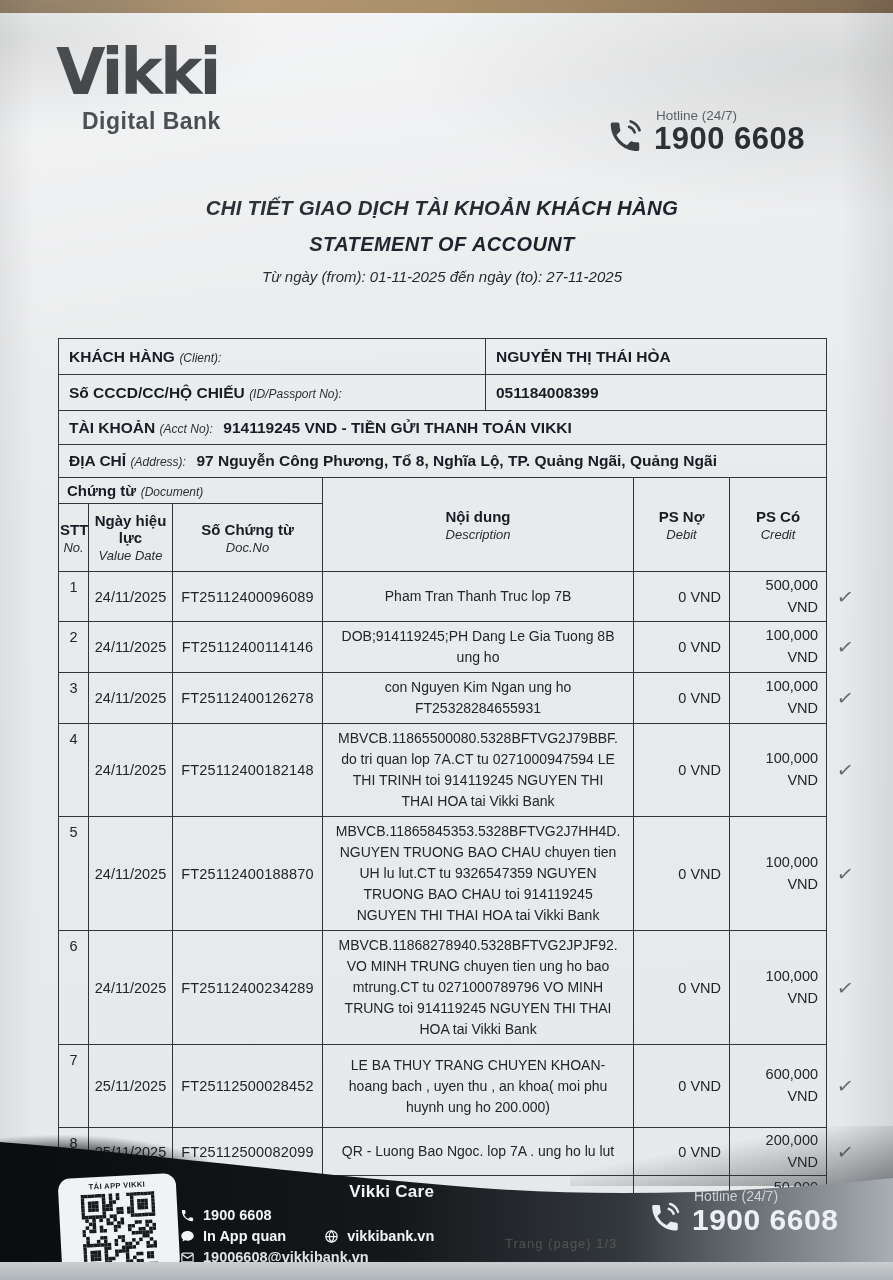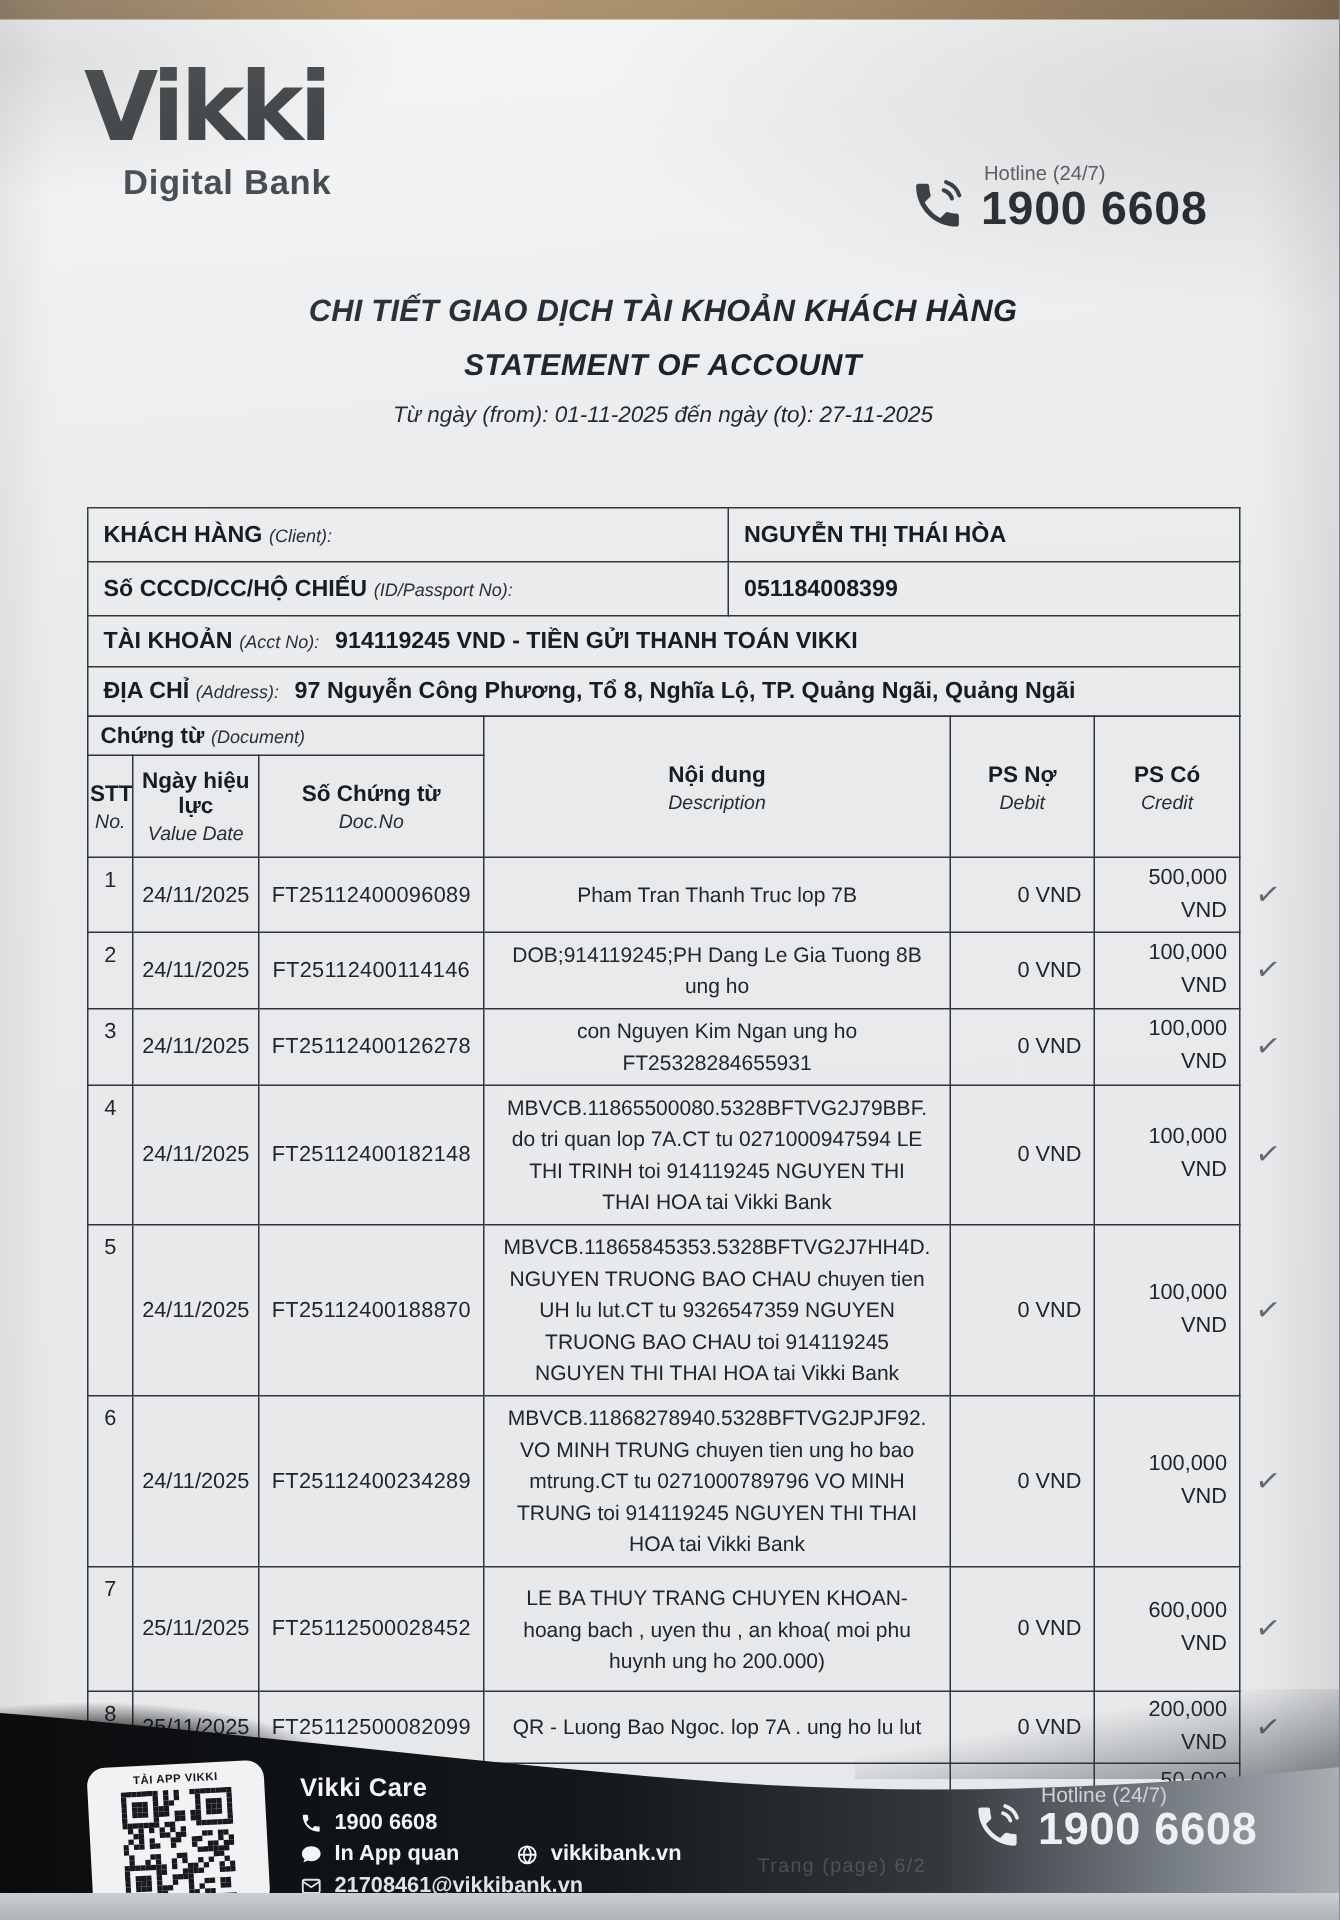--- a/index.html
+++ b/index.html
@@ -63,21 +63,21 @@
         background:linear-gradient(to top left, rgba(45,50,55,.55), rgba(45,50,55,0) 62%);}
 
   
   .footer{position:absolute;left:0;top:1118px;width:893px;height:162px;z-index:6;}
   .footer svg.band{position:absolute;inset:0;}
   .footer-content{position:absolute;inset:0;color:#f2f4f5;}
   .qr-card{position:absolute;left:60px;top:58px;width:106px;padding:5px 6px 7px;
            background:#f1f2f3;border-radius:12px;transform:rotate(-3deg);text-align:center;}
   .qr-label{font-size:7.5px;font-weight:700;letter-spacing:.4px;color:#16191c;margin-bottom:3px;}
   .qr-svg{width:74px;height:74px;display:block;margin:0 auto;}
-  .care{position:absolute;left:200px;top:64px;}
+  .care{position:absolute;left:180px;top:64px;text-align:right;}
   .care-title{font-size:17px;font-weight:800;letter-spacing:.3px;margin-bottom:5px;}
   .care-line{display:flex;align-items:center;gap:8px;margin-top:5px;font-size:14.5px;font-weight:700;}
   .care-line .fi{width:15px;height:15px;color:#f2f4f5;flex:0 0 auto;}
   .gap{display:inline-block;width:22px;}
   .page-note{position:absolute;left:505px;top:118px;font-size:13px;letter-spacing:1px;
              color:rgba(175,165,152,.30);}
   .hotline-bottom{position:absolute;left:648px;top:70px;display:flex;align-items:flex-end;gap:10px;}
   .hb-icon{width:34px;height:34px;color:#e9edef;margin-bottom:2px;}
   .hb-label{font-size:14px;color:#cdd2d6;margin-left:2px;}
   .hb-number{font-size:30px;font-weight:800;color:#eef1f3;letter-spacing:.5px;line-height:1.05;}
@@ -572,24 +572,24 @@
               <circle cx="12" cy="12" r="9"></circle>
               <path d="M3 12h18M12 3c2.5 2.6 3.8 5.7 3.8 9s-1.3 6.4-3.8 9M12 3c-2.5 2.6-3.8 5.7-3.8 9s1.3 6.4 3.8 9"></path>
             </svg>
           <span>vikkibank.vn</span>
         </div>
         <div class="care-line" style="opacity:.92">
           <svg class="fi" viewBox="0 0 24 24" fill="none" stroke="currentColor" stroke-width="2">
               <rect x="3" y="5" width="18" height="14" rx="2"></rect>
               <path d="M3 7l9 6 9-6"></path>
             </svg>
-          <span>21708461@vikkibank.vn</span>
+          <span>19006608@vikkibank.vn</span>
         </div>
       </div>
-      <div class="page-note">Trang (page) 6/2</div>
+      <div class="page-note">Trang (page) 1/3</div>
       <div class="hotline-bottom">
         <svg class="hb-icon" viewBox="0 0 24 24">
           <path fill="currentColor" d="M6.62 13.79c1.44 2.83 3.76 5.14 6.59 6.59l2.2-2.21c.27-.27.67-.36 1.02-.24 1.12.37 2.33.57 3.57.57.55 0 1 .45 1 1V23c0 .55-.45 1-1 1-9.39 0-17-7.61-17-17 0-.55.45-1 1-1h3.5c.55 0 1 .45 1 1 0 1.25.2 2.45.57 3.57.11.35.03.74-.25 1.02l-2.2 2.2z" transform="translate(0,-2.5)"></path>
           <path fill="none" stroke="currentColor" stroke-width="1.7" stroke-linecap="round" d="M14.6 6.2a5.6 5.6 0 0 1 3.5 3.5 M15.6 2.8a9 9 0 0 1 5.6 5.6"></path>
         </svg>
         <div>
           <div class="hb-label">Hotline (24/7)</div>
           <div class="hb-number">1900 6608</div>
         </div>
       </div>

